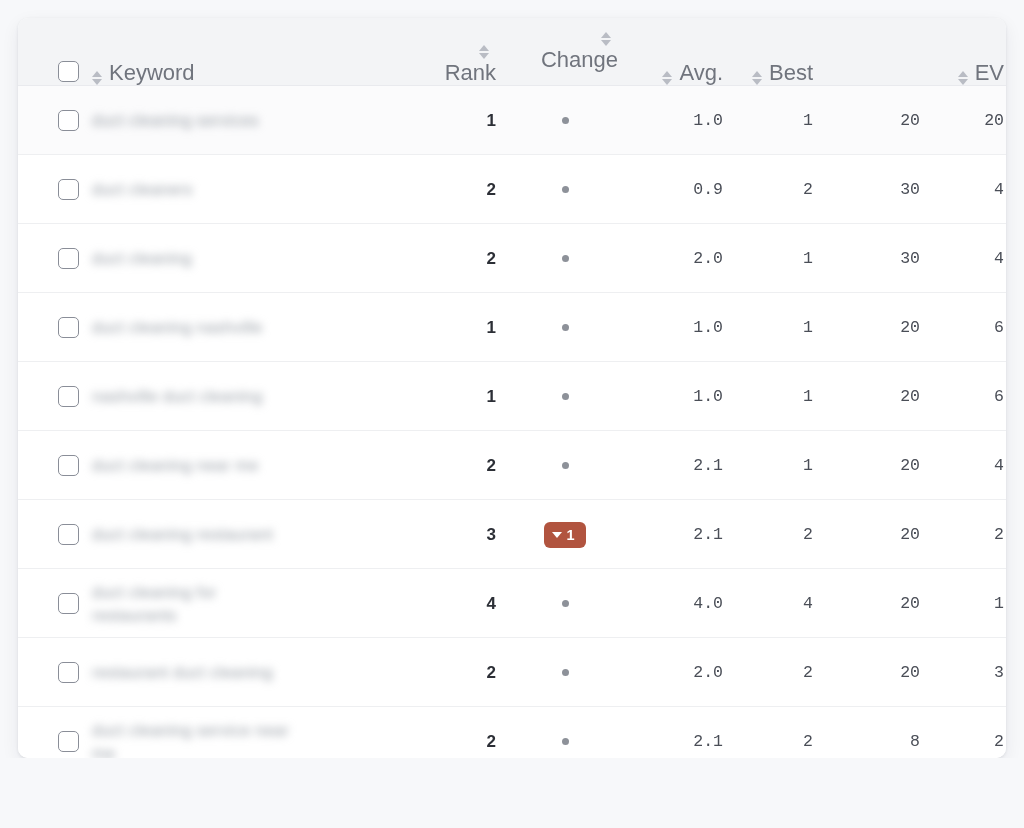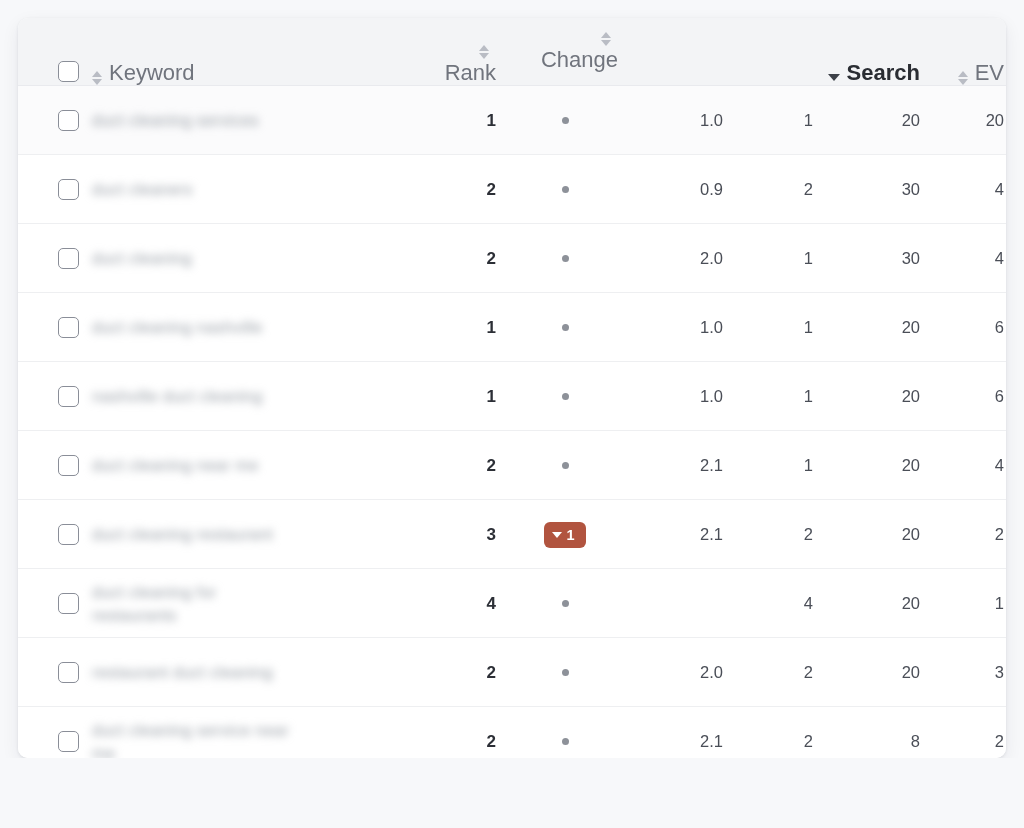--- a/index.html
+++ b/index.html
@@ -133,21 +133,21 @@
 
   .cell {
     position: absolute;
     top: 0;
     height: 69px;
     display: flex;
     align-items: center;
     font-size: 16.5px;
     color: #4a4e57;
   }
-  .cell.num { justify-content: flex-end; }
+  .cell.num { justify-content: flex-end; font-family: Liberation Mono, monospace; }
 
   .row-checkbox { position: absolute; left: 40px; top: 24px; }
 
   
   .kw {
     position: absolute;
     left: 74px;
     top: 0;
     height: 69px;
     width: 400px;
@@ -249,26 +249,30 @@
     <div class="hdr-cell" style="left:400px;width:78px;justify-content:flex-end;flex-direction:column;">
       <span class="sort-ico"></span>
       <span>Rank</span>
     </div>
 
     <div class="hdr-cell" style="left:494px;width:106px;justify-content:center;flex-direction:column;">
       <span class="sort-ico"></span>
       <span>Change</span>
     </div>
 
-
-
-    <div class="hdr-cell active" style="left:795px;width:107px;justify-content:flex-end;">
-      <span class="sort-ico down-only"></span>
-      <span>Search</span>
-    </div>
+    <div class="hdr-cell" style="left:600px;width:105px;justify-content:flex-end;">
+      <span class="sort-ico"></span>
+      <span>Avg.</span>
+    </div>
+
+    <div class="hdr-cell" style="left:705px;width:90px;justify-content:flex-end;">
+      <span class="sort-ico"></span>
+      <span>Best</span>
+    </div>
+
 
     <div class="hdr-cell" style="left:902px;width:84px;justify-content:flex-end;">
       <span class="sort-ico"></span>
       <span>EV</span>
     </div>
   </div>
 
   <div id="rows-viewport">
     <div id="change-band"></div>
     <div id="marker-bar" style="background: rgb(176, 80, 63);">
@@ -396,20 +400,21 @@
           <div class="kw two-line">
             <span>duct cleaning for</span>
             <span>restaurants</span>
           </div>
           <div class="rank-wrap">
             <span class="rank-val">4</span>
           </div>
           <div class="change-wrap">
             <span class="change-dot"></span>
           </div>
+          <div class="cell num c-avg">4.0</div>
           <div class="cell num c-best">4</div>
           <div class="cell num c-search">20</div>
           <div class="cell num c-ev">1</div>
         </div>
         <div class="row">
           <div class="cbx row-checkbox"></div>
           <div class="kw">
             <span>restaurant duct cleaning</span>
           </div>
           <div class="rank-wrap">

